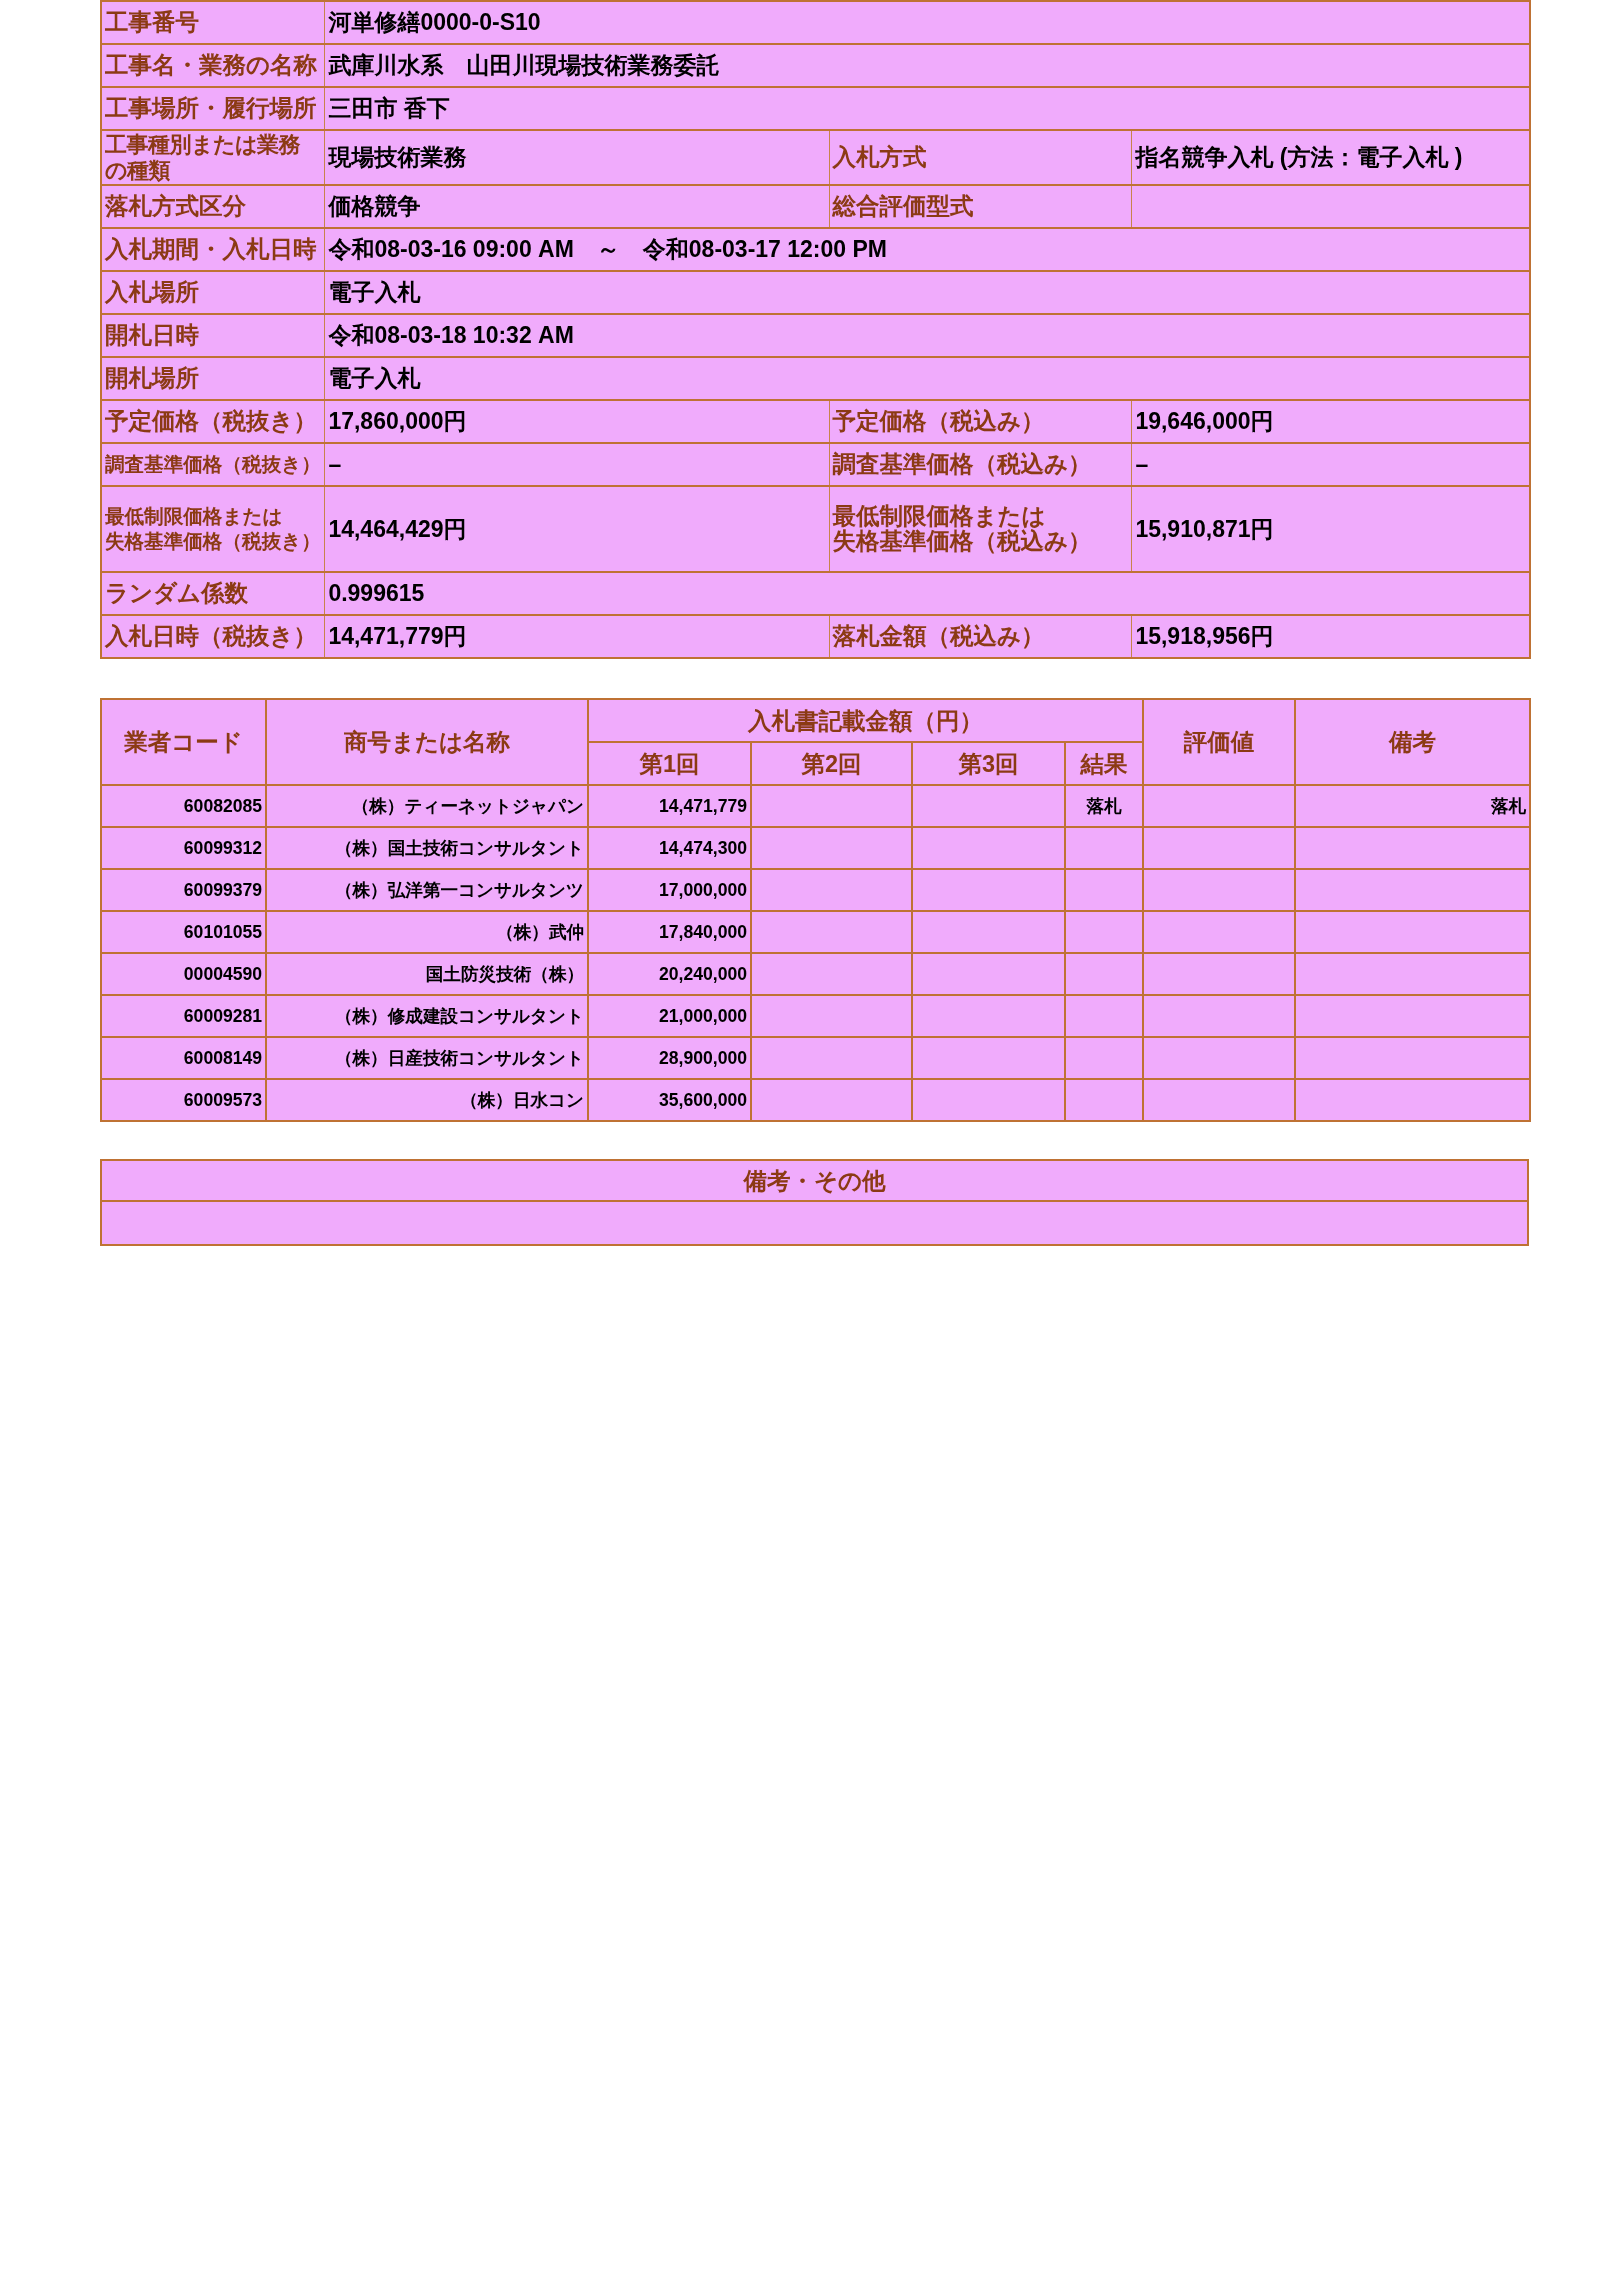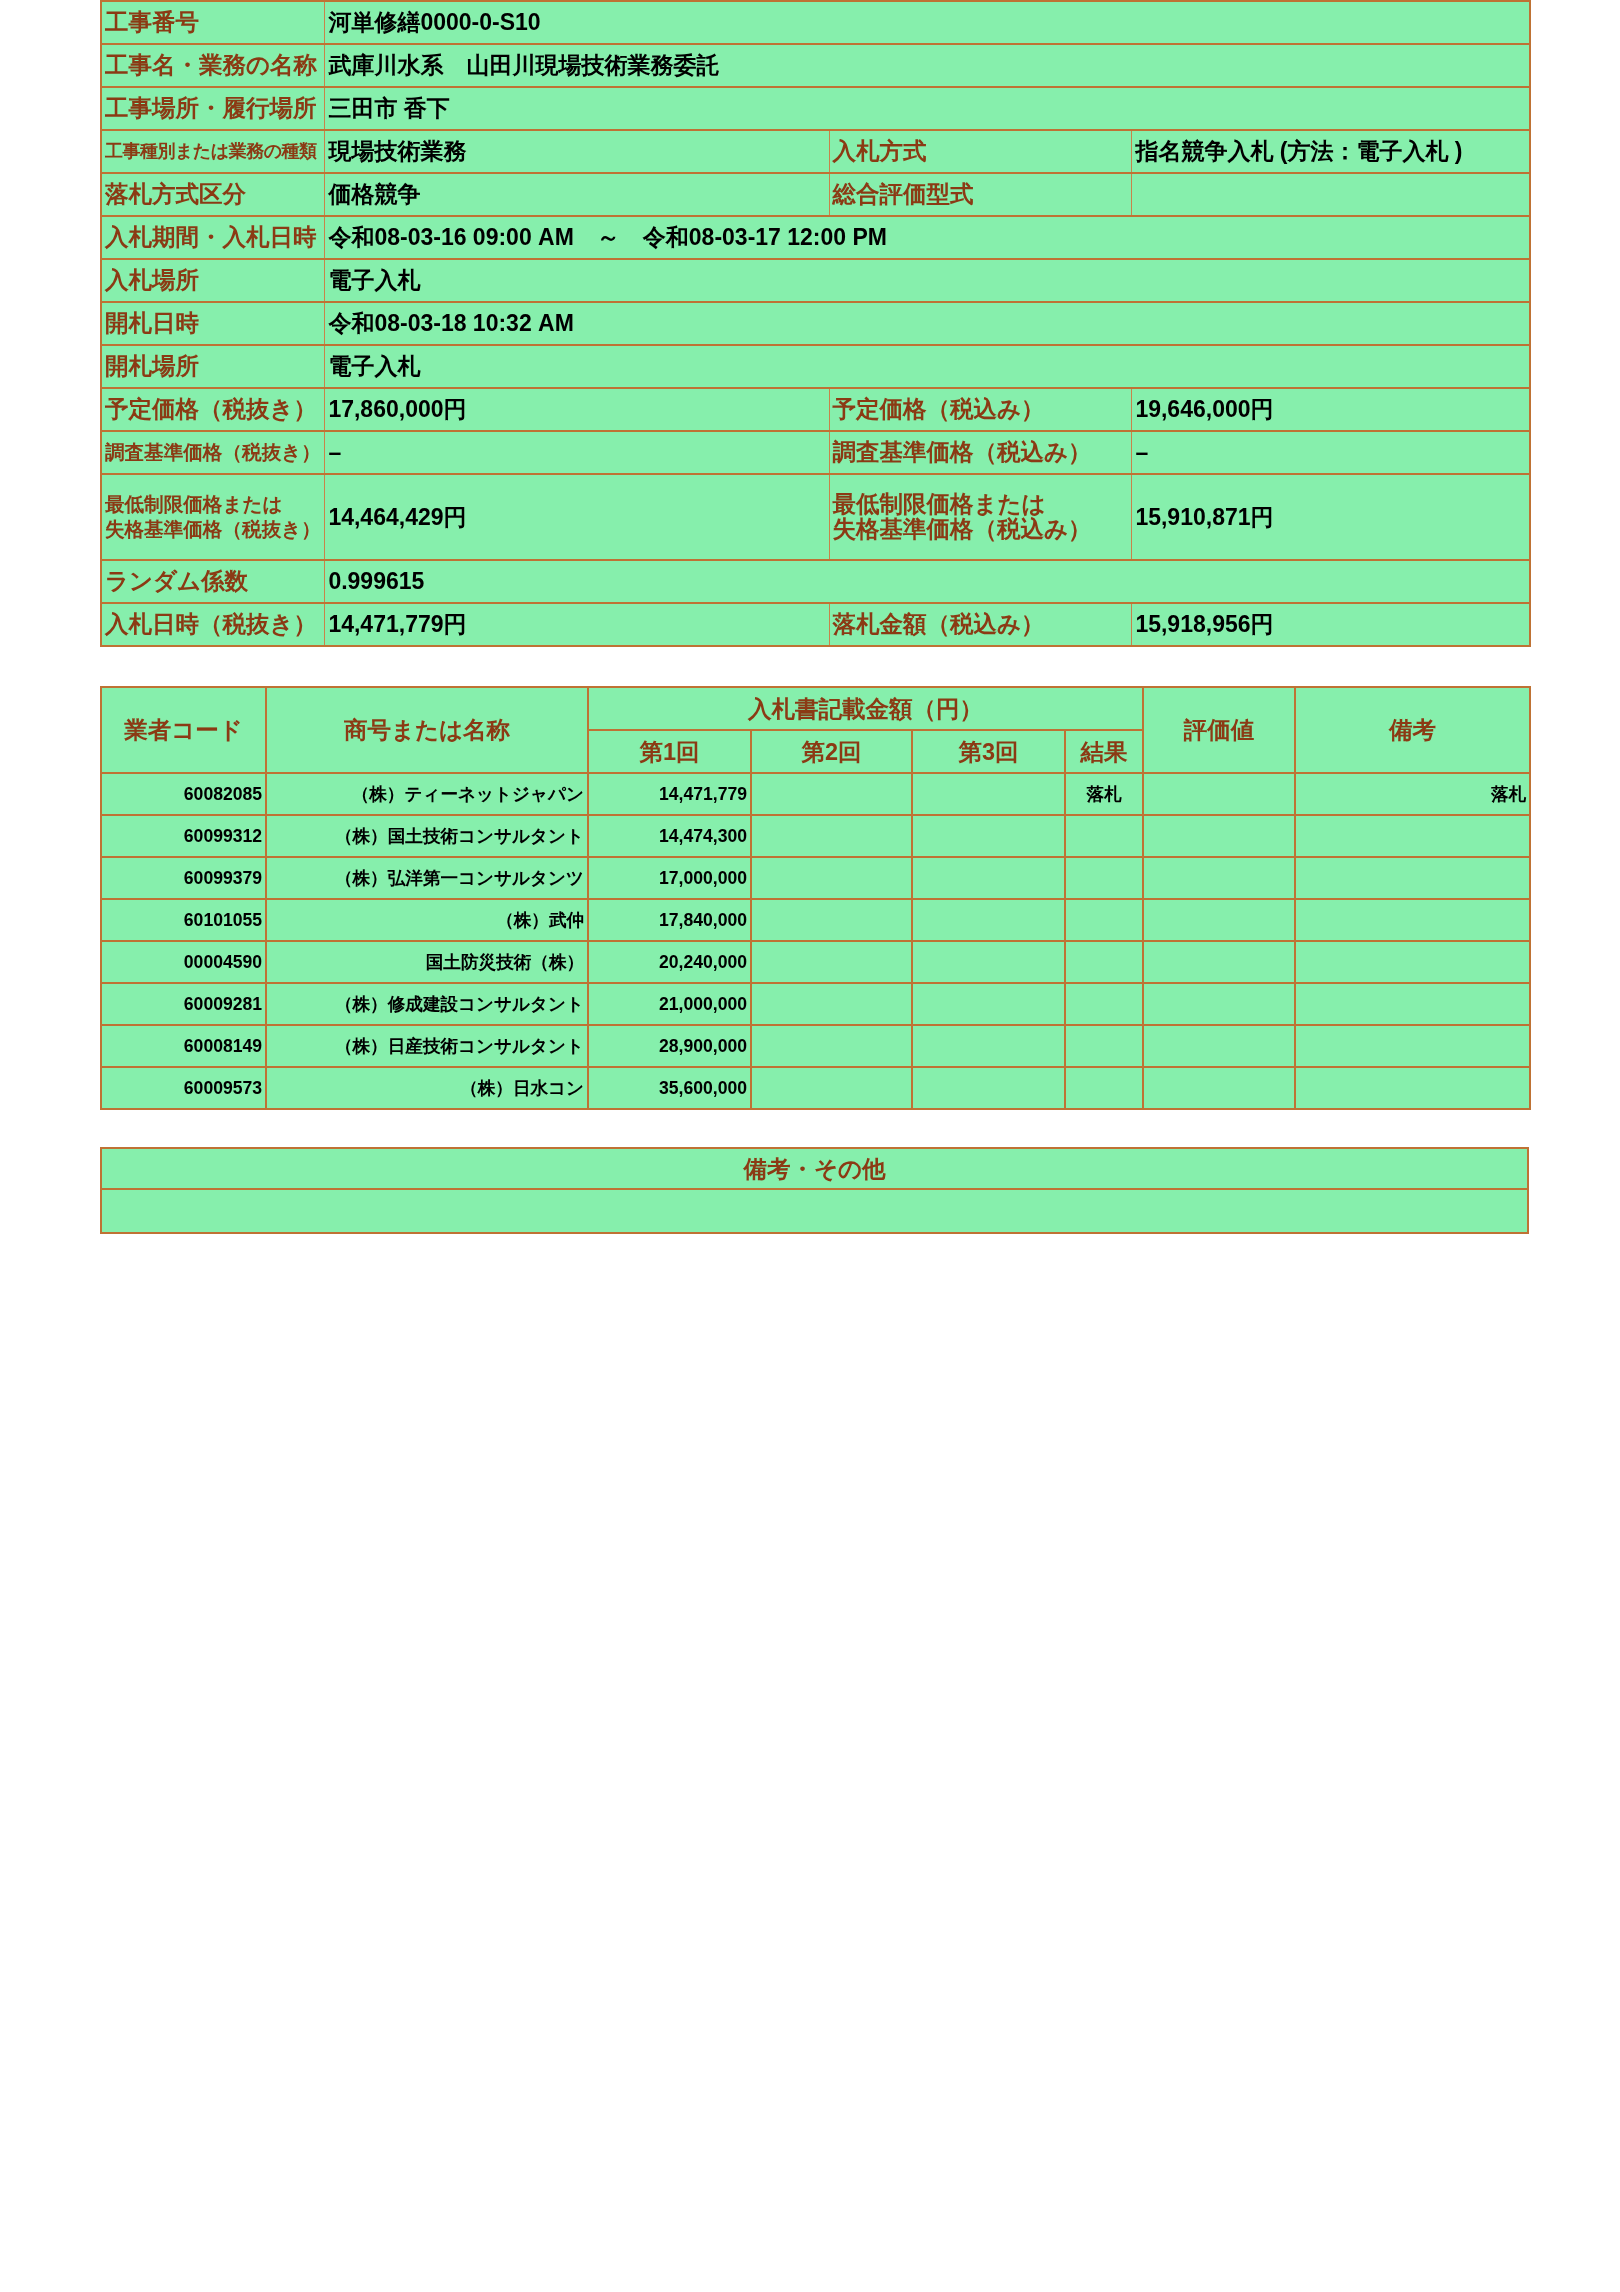--- a/index.html
+++ b/index.html
@@ -6,33 +6,33 @@
   body{
     width:1620px;height:2293px;position:relative;
     font-family:"Liberation Sans","DejaVu Sans",sans-serif;
     -webkit-font-smoothing:antialiased;
   }
   .page{position:absolute;left:100px;top:0;width:1429px;}
   .title{
     margin:95px 0 5.9px 0;font-size:25.5px;line-height:31px;font-weight:bold;
     color:#9d9d9d;letter-spacing:0.5px;white-space:nowrap;
   }
-  table{border-collapse:collapse;table-layout:fixed;width:1429px;background:#86efac;}
+  table{border-collapse:collapse;table-layout:fixed;width:1429px;background:#f0abfc;}
   td,th{overflow:hidden;vertical-align:middle;}
   
   .t1{border:2px solid #bf7234;}
   .t1 td{border-top:2px solid #bf7234;border-bottom:2px solid #bf7234;
          border-left:1px solid #c8834a;border-right:1px solid #c8834a;}
   .t1 tr{height:43px;}
   .t1 tr.tall{height:86px;}
   .lbl{
     color:#8b3a14;font-weight:bold;font-size:23.5px;line-height:25.5px;
     padding:1px 2px 1px 2.9px;white-space:pre-line;text-align:left;
   }
-  .fit18{font-size:18px;letter-spacing:-0.5px;}
+  .fit18{font-size:22px;letter-spacing:-0.5px;}
   .fit20{font-size:19.6px;}
   .val{
     color:#000;font-weight:bold;font-size:23px;line-height:20.6px;
     padding:1px 2px 1px 3.9px;text-align:left;white-space:nowrap;
   }
   
   .t2{margin-top:39px;border:2px solid #bf7234;}
   .t2 td,.t2 th{border:2px solid #bf7234;}
   .t2 thead tr{height:43px;}
   .t2 tbody tr{height:42px;}

